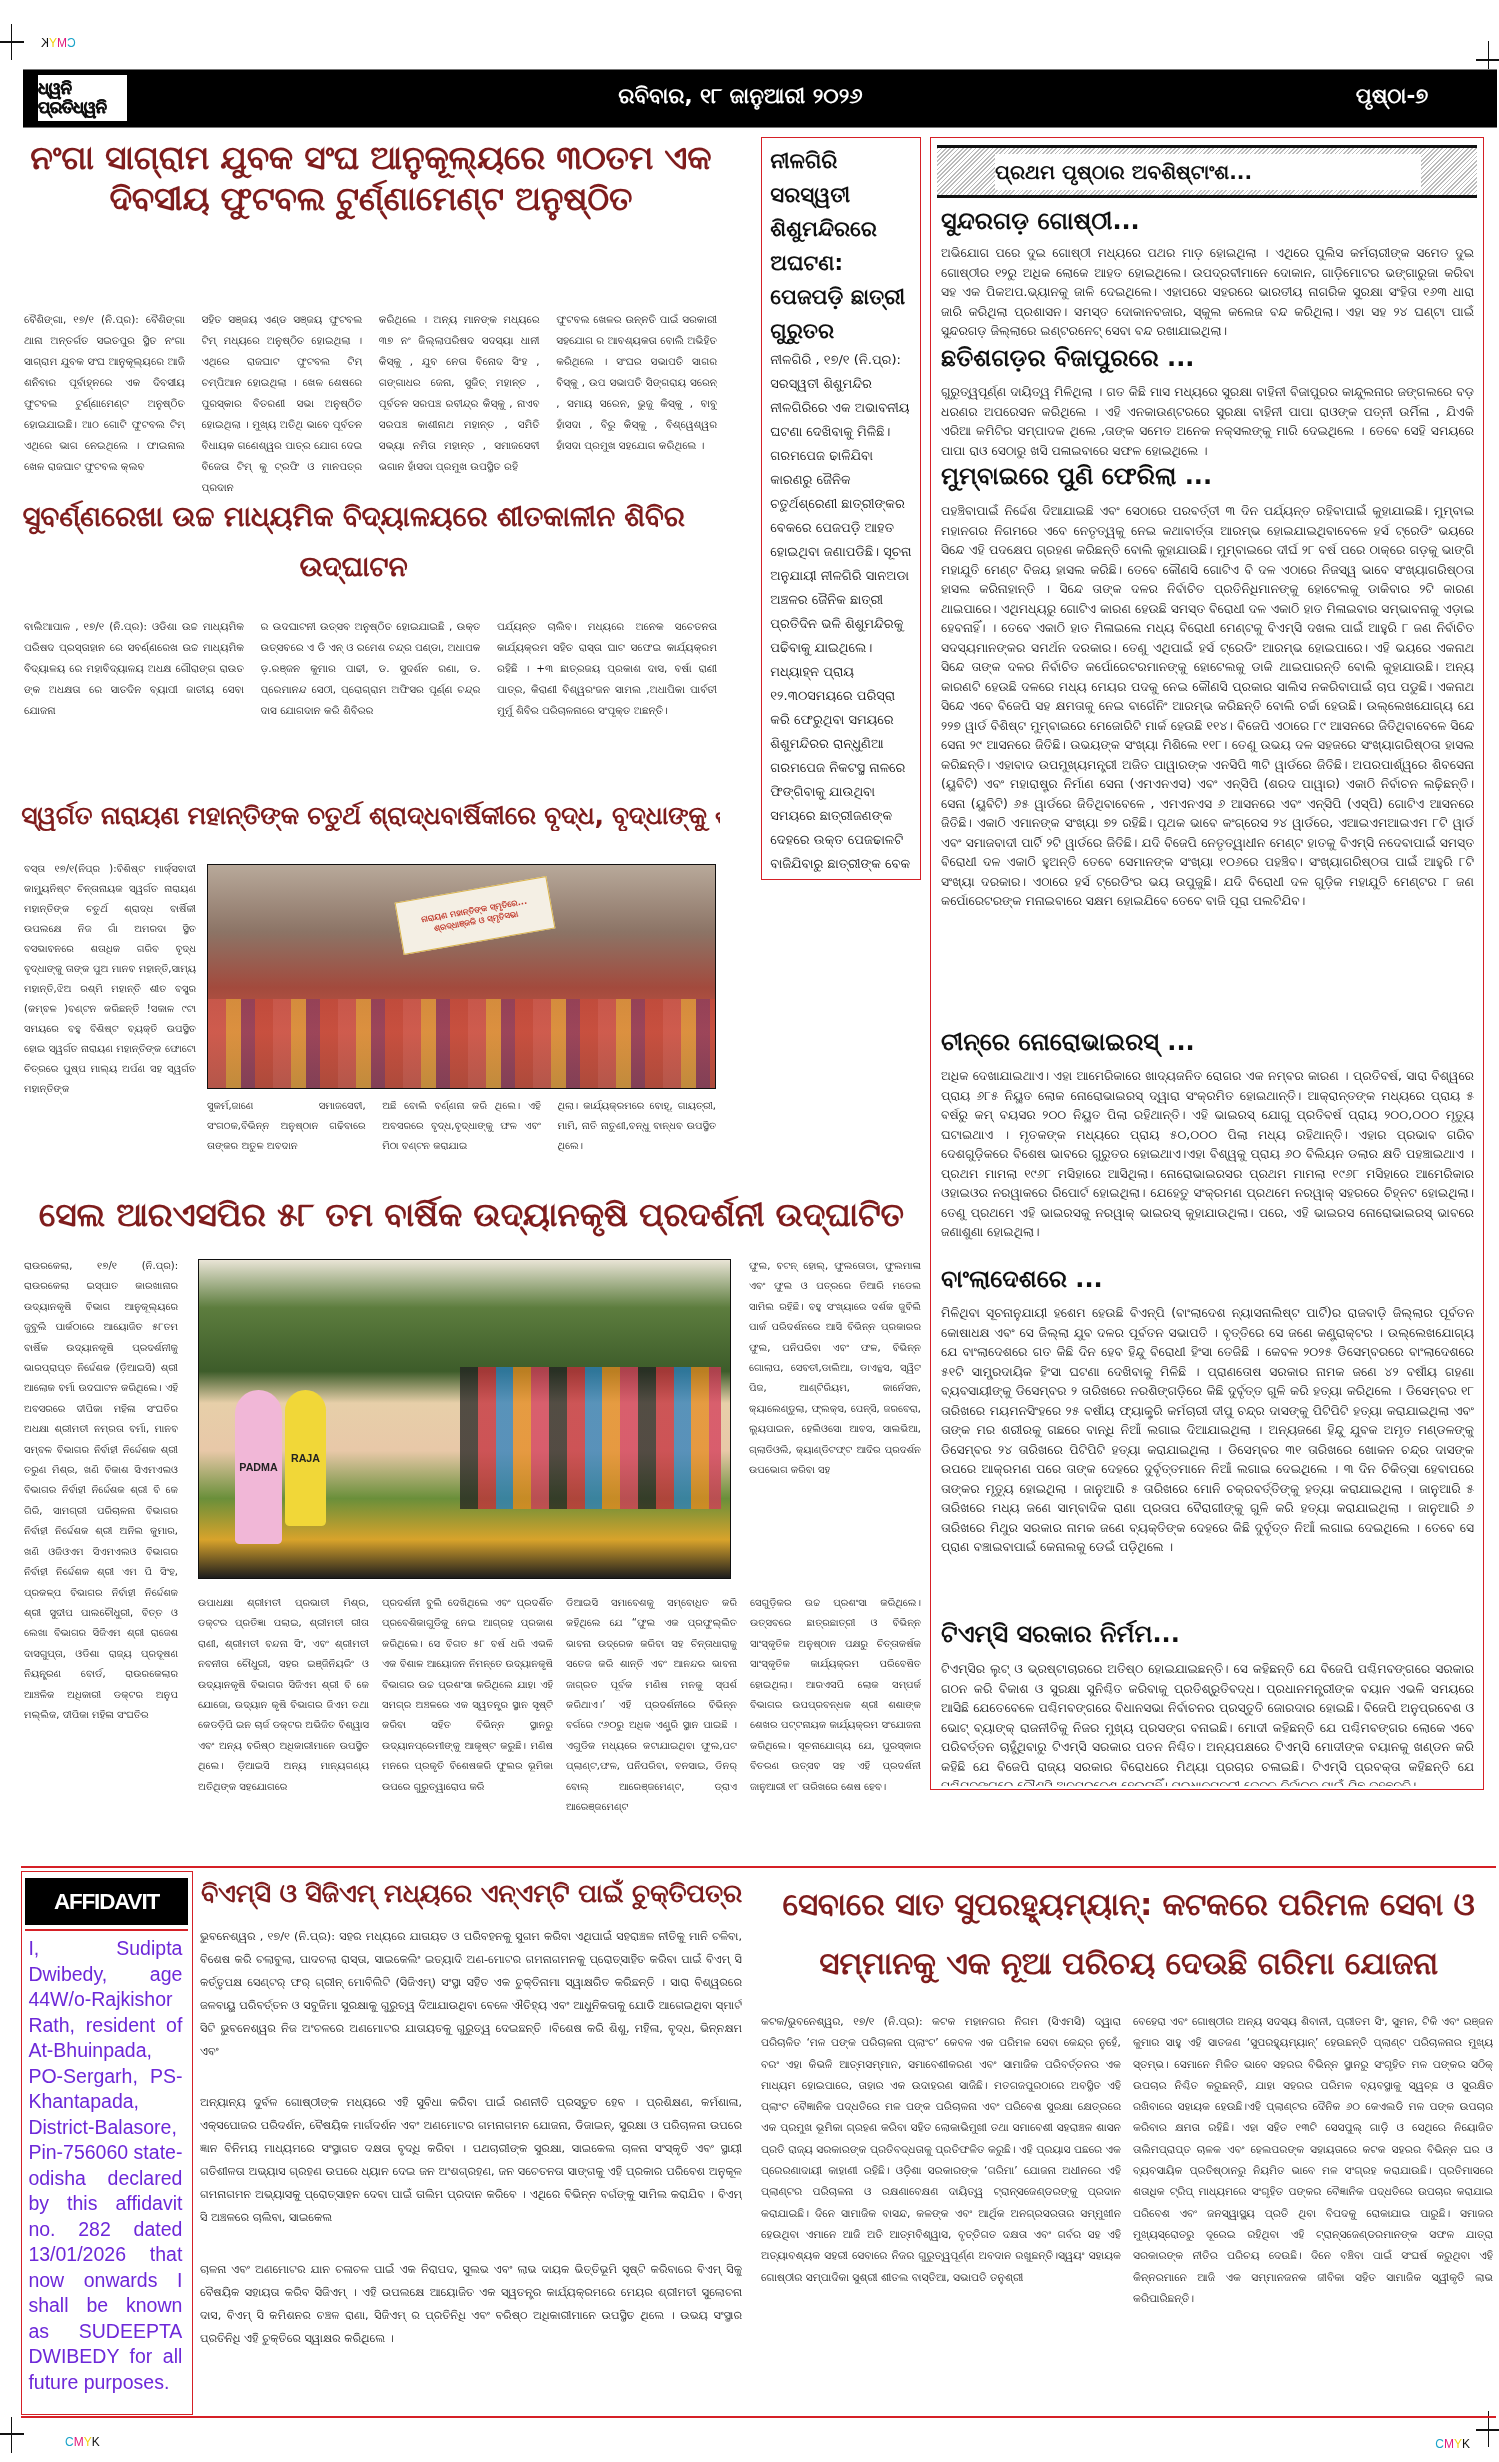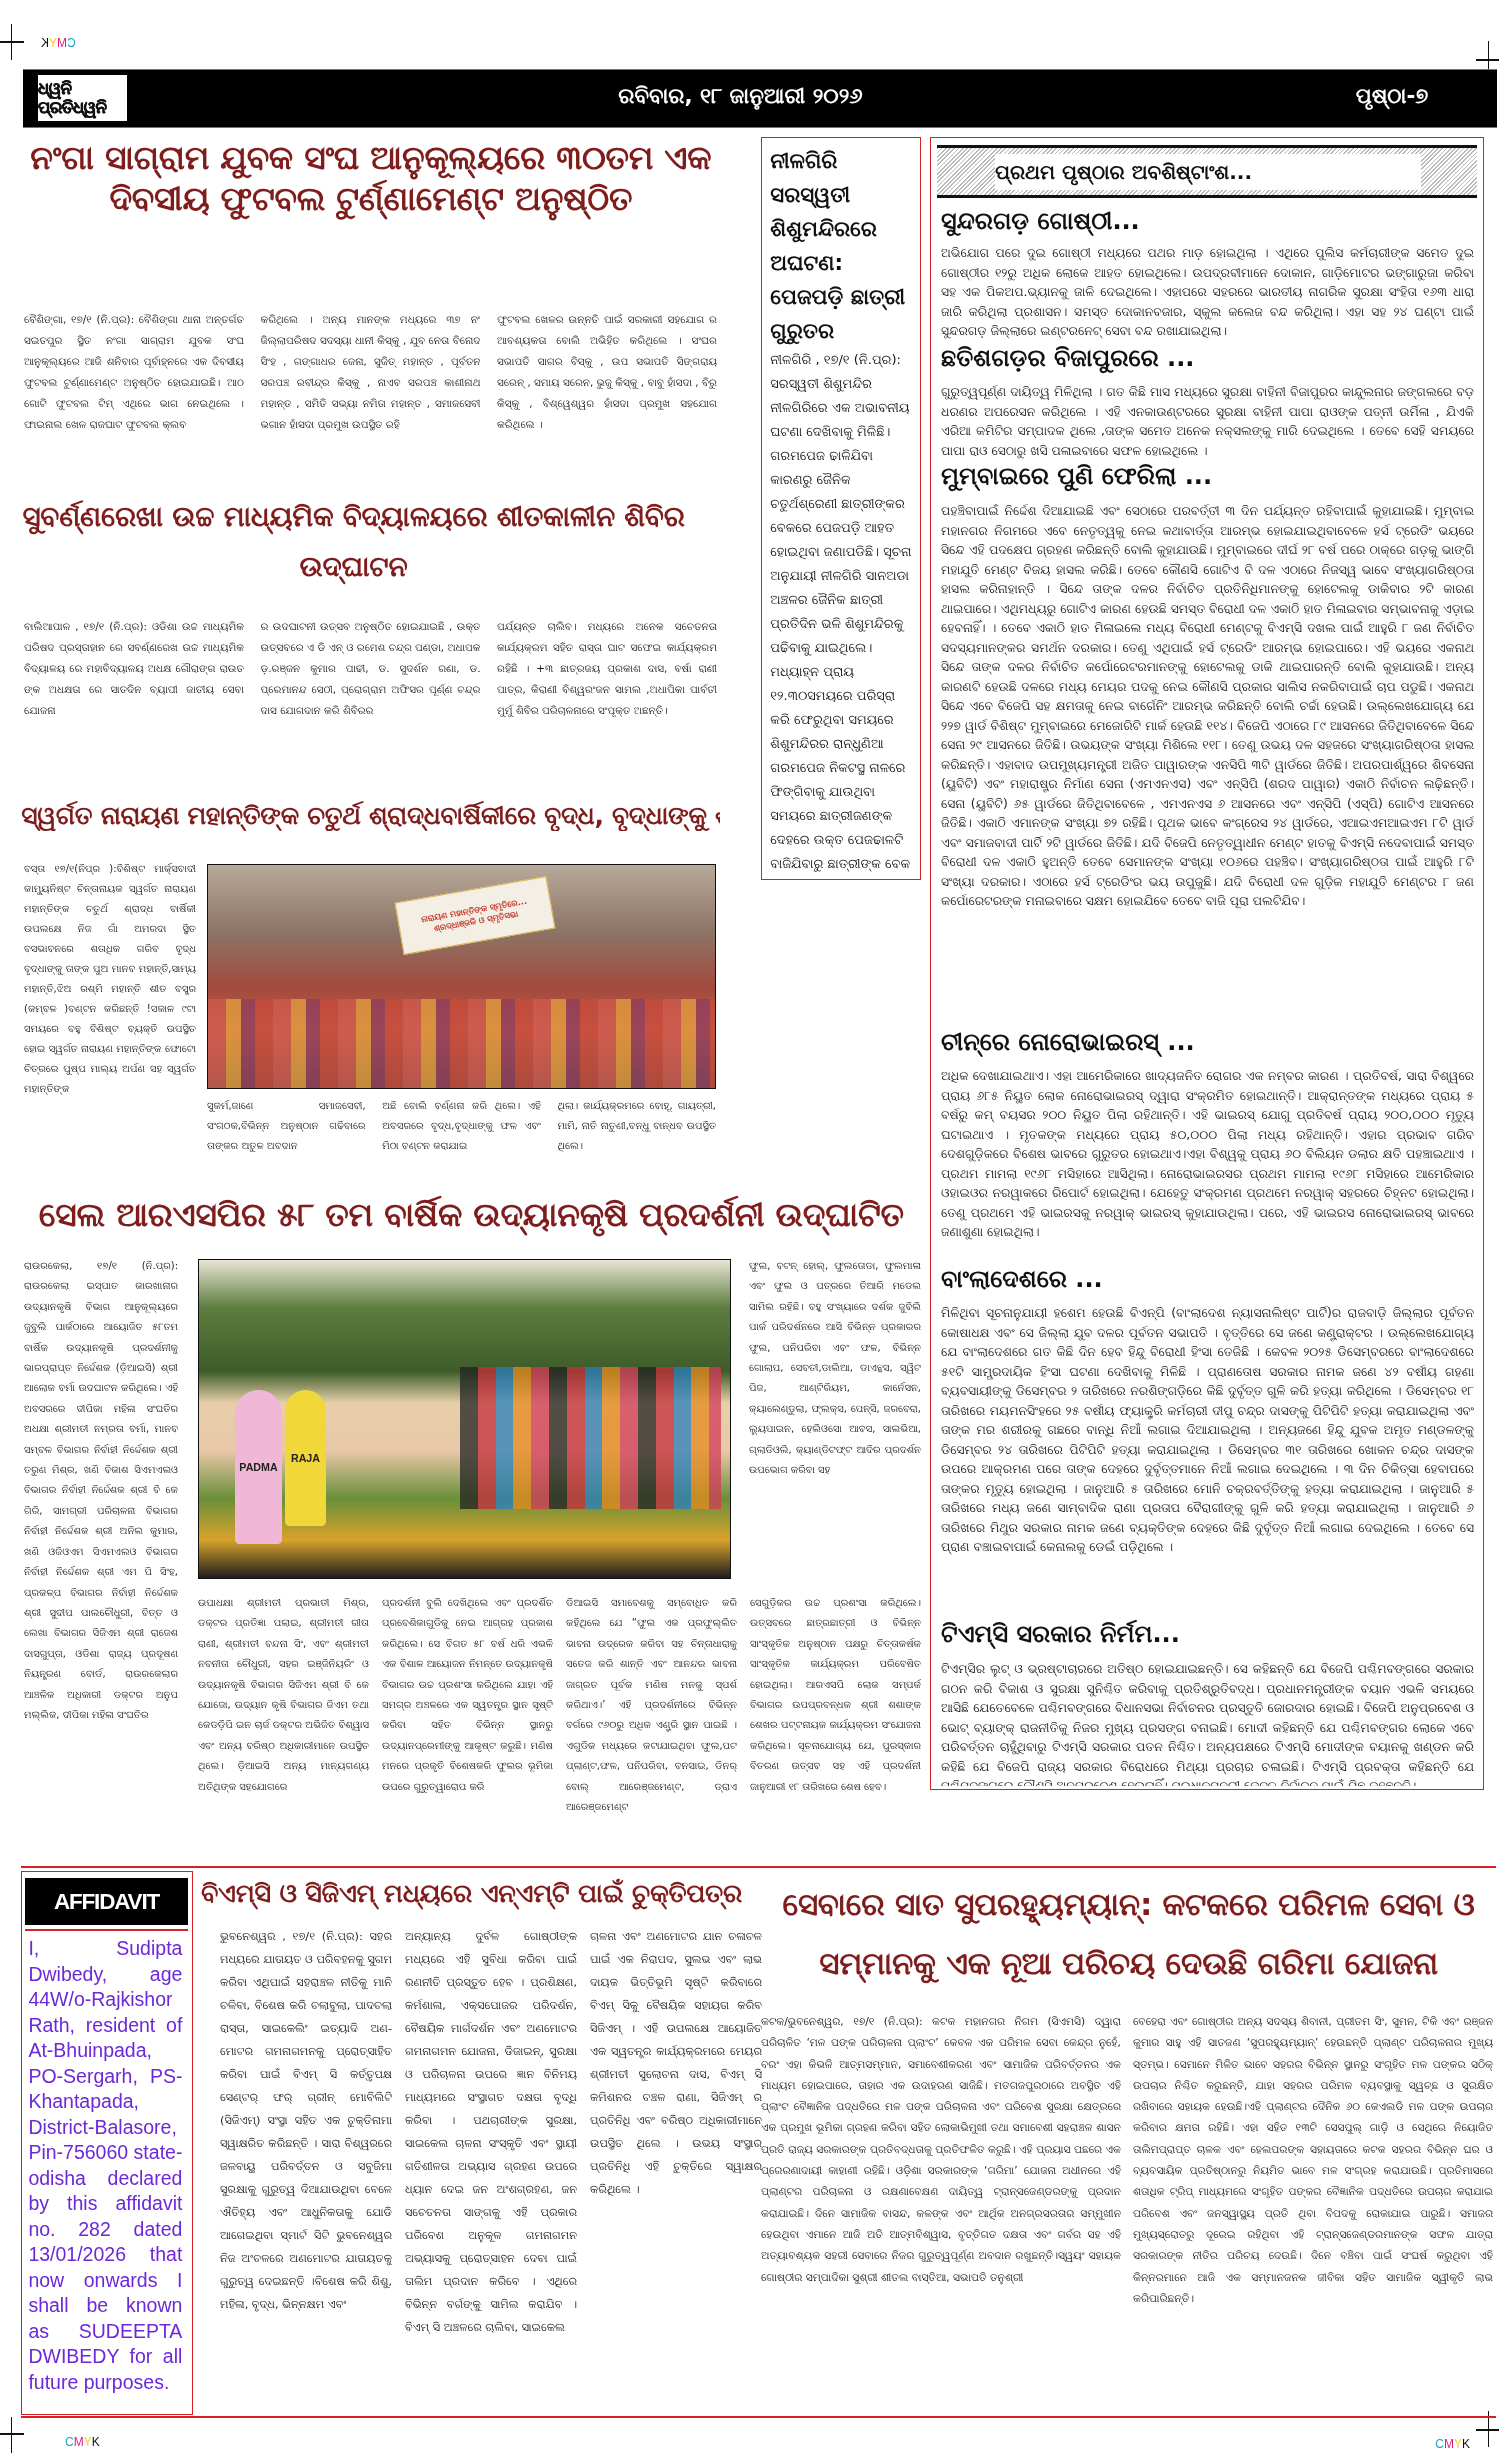--- a/index.html
+++ b/index.html
@@ -56,20 +56,21 @@
 <div id="masthead"></div>
 <div id="logo">
     <span>ଧ୍ୱନି ପ୍ରତିଧ୍ୱନି</span>
   </div>
 <div id="mast-date">ରବିବାର, ୧୮ ଜାନୁଆରୀ ୨୦୨୬</div>
 <div id="mast-page">ପୃଷ୍ଠା-୭</div>
 
 <div class="headline" style="left:21.3px;top:137px;width:699px;font-size:33px;">ନଂଗା ସାଗ୍ରାମ ଯୁବକ ସଂଘ ଆନୁକୂଲ୍ୟରେ ୩୦ତମ ଏକ ଦିବସୀୟ ଫୁଟବଲ ଟୁର୍ଣ୍ଣାମେଣ୍ଟ ଅନୁଷ୍ଠିତ</div>
 <div class="body cols" style="left:24px;top:278px;width:693px;height:190px;margin-top:31px;">
   <div>ବୈଶିଙ୍ଗା, ୧୭/୧ (ନି.ପ୍ର): ବୈଶିଙ୍ଗା ଥାନା ଅନ୍ତର୍ଗତ ସଇତପୁର ସ୍ଥିତ ନଂଗା ସାଗ୍ରାମ ଯୁବକ ସଂଘ ଆନୁକୂଲ୍ୟରେ ଆଜି ଶନିବାର ପୂର୍ବାହ୍ନରେ ଏକ ଦିବସୀୟ ଫୁଟବଲ ଟୁର୍ଣ୍ଣାମେଣ୍ଟ ଅନୁଷ୍ଠିତ ହୋଇଯାଇଛି। ଆଠ ଗୋଟି ଫୁଟବଲ ଟିମ୍ ଏଥିରେ ଭାଗ ନେଇଥିଲେ । ଫାଇନାଲ ଖେଳ ରାଜଘାଟ ଫୁଟବଲ କ୍ଲବ</div>
+  <div>ସହିତ ସଞ୍ଜୟ ଏଣ୍ଡ ସଞ୍ଜୟ ଫୁଟବଲ ଟିମ୍ ମଧ୍ୟରେ ଅନୁଷ୍ଠିତ ହୋଇଥିଲା । ଏଥିରେ ରାଜଘାଟ ଫୁଟବଲ ଟିମ୍ ଚମ୍ପିଆନ ହୋଇଥିଲା । ଖେଳ ଶେଷରେ ପୁରସ୍କାର ବିତରଣୀ ସଭା ଅନୁଷ୍ଠିତ ହୋଇଥିଲା । ମୁଖ୍ୟ ଅତିଥି ଭାବେ ପୂର୍ବତନ ବିଧାୟକ ଗଣେଶ୍ୱର ପାତ୍ର ଯୋଗ ଦେଇ ବିଜେତା ଟିମ୍ କୁ ଟ୍ରଫି ଓ ମାନପତ୍ର ପ୍ରଦାନ</div>
   <div>କରିଥିଲେ । ଅନ୍ୟ ମାନଙ୍କ ମଧ୍ୟରେ ୩୭ ନଂ ଜିଲ୍ଲାପରିଷଦ ସଦସ୍ୟା ଧାନୀ କିସ୍କୁ , ଯୁବ ନେତା ବିନୋଦ ସିଂହ , ଗଙ୍ଗାଧର ଜେନା, ସୁଜିତ୍ ମହାନ୍ତ , ପୂର୍ବତନ ସରପଞ୍ଚ ରବୀନ୍ଦ୍ର କିସ୍କୁ , ନାଏବ ସରପଞ୍ଚ କାଶୀନାଥ ମହାନ୍ତ , ସମିତି ସଭ୍ୟା ନମିତା ମହାନ୍ତ , ସମାଜସେବୀ ଭଗାନ ହାଁସଦା ପ୍ରମୁଖ ଉପସ୍ଥିତ ରହି</div>
   <div>ଫୁଟବଲ ଖେଳର ଉନ୍ନତି ପାଇଁ ସରକାରୀ ସହଯୋଗ ର ଆବଶ୍ୟକତା ବୋଲି ଅଭିହିତ କରିଥିଲେ । ସଂଘର ସଭାପତି ସାଗର ବିସ୍କୁ , ଉପ ସଭାପତି ସିଙ୍ଗରାୟ ସରେନ୍ , ସମାୟ ସରେନ, ଭୁଜୁ କିସ୍କୁ , ବାବୁ ହାଁସଦା , ବିରୁ କିସ୍କୁ , ବିଶ୍ୱେଶ୍ୱର ହାଁସଦା ପ୍ରମୁଖ ସହଯୋଗ କରିଥିଲେ ।</div>
 </div>
 
 <div class="headline" style="left:4px;top:492px;width:699px;font-size:28px;line-height:50px;">ସୁବର୍ଣ୍ଣରେଖା ଉଚ୍ଚ ମାଧ୍ୟମିକ ବିଦ୍ୟାଳୟରେ ଶୀତକାଳୀନ ଶିବିର ଉଦ୍‌ଘାଟନ</div>
 <div class="body cols" style="left:24px;top:616px;width:693px;height:166px;">
   <div>ବାଲିଆପାଳ , ୧୭/୧ (ନି.ପ୍ର): ଓଡିଶା ଉଚ୍ଚ ମାଧ୍ୟମିକ ପରିଷଦ ପ୍ରସ୍ତାହାନ ରେ ସବର୍ଣ୍ଣରେଖ ଉଚ୍ଚ ମାଧ୍ୟମିକ ବିଦ୍ୟାଳୟ ରେ ମହାବିଦ୍ୟାଳୟ ଅଧକ୍ଷ ଗୌରାଙ୍ଗ ରାଉତ ଙ୍କ ଅଧକ୍ଷତା ରେ ସାତଦିନ ବ୍ୟାପୀ ଜାତୀୟ ସେବା ଯୋଜନା</div>
   <div>ର ଉଦଘାଟନୀ ଉତ୍ସବ ଅନୁଷ୍ଠିତ ହୋଇଯାଇଛି , ଉକ୍ତ ଉତ୍ସବରେ ଏ ଡି ଏନ୍ ଓ ରମେଶ ଚନ୍ଦ୍ର ପଣ୍ଡା, ଅଧାପକ ଡ଼.ରଞ୍ଜନ କୁମାର ପାଢୀ, ଡ. ସୁଦର୍ଶନ ରଣା, ଡ. ପ୍ରେମାନନ୍ଦ ସେଠୀ, ପ୍ରୋଗ୍ରାମ ଅଫିସର ପୂର୍ଣ୍ଣ ଚନ୍ଦ୍ର ଦାସ ଯୋଗଦାନ କରି ଶିବିରର</div>
   <div>ପର୍ଯ୍ୟନ୍ତ ଚାଲିବ। ମଧ୍ୟରେ ଅନେକ ସଚେତନତା କାର୍ଯ୍ୟକ୍ରମ ସହିତ ରାସ୍ତା ଘାଟ ସଫେଇ କାର୍ଯ୍ୟକ୍ରମ ରହିଛି । +୩ ଛାତ୍ରଜୟ ପ୍ରକାଶ ଦାସ, ବର୍ଷା ରାଣୀ ପାତ୍ର, କିରାଣୀ ବିଶ୍ୱରଂଜନ ସାମଲ ,ଅଧାପିକା ପାର୍ବତୀ ମୁର୍ମୁ ଶିବିର ପରିଚାଳନାରେ ସଂପୃକ୍ତ ଅଛନ୍ତି।</div>
 </div>
@@ -130,21 +131,21 @@
 
 <div style="position:absolute;left:21.3px;top:1866px;width:1475px;height:2.4px;background:#d62026;"></div>
 <div style="position:absolute;left:21.3px;top:2416px;width:1475px;height:2.4px;background:#d62026;"></div>
 
 <div class="redbox" style="left:21.3px;top:1871px;width:172px;height:544px;"></div>
 <div id="affidavit-head" style="left:25px;top:1878px;width:163px;height:47px;transform:none;font-size:22.5px;">AFFIDAVIT</div>
 <div style="position:absolute;left:25px;top:1929px;width:163px;height:1.8px;background:#d62026;"></div>
 <div id="affidavit-body" style="top:1936px;">I, Sudipta Dwibedy, age 44W/o-Rajkishor Rath, resident of At-Bhuinpada, PO-Sergarh, PS-Khantapada, District-Balasore, Pin-756060 state-odisha declared by this affidavit no. 282 dated 13/01/2026 that now onwards I shall be known as SUDEEPTA DWIBEDY for all future purposes.</div>
 
 <div class="headline" style="left:201px;top:1878px;width:545px;font-size:25.5px;white-space:nowrap;overflow:hidden;text-align:left;">ବିଏମ୍‌ସି ଓ ସିଜିଏମ୍ ମଧ୍ୟରେ ଏନ୍‌ଏମ୍‌ଟି ପାଇଁ ଚୁକ୍ତିପତ୍ର ସ୍ୱାକ୍ଷରିତ</div>
-<div class="body cols" style="left:220px;top:1925px;width:542px;height:486px;font-size:11.3px;line-height:23px;gap:13px;">
+<div class="body cols" style="left:200px;top:1925px;width:542px;height:486px;font-size:11.3px;line-height:23px;gap:13px;flex-direction:column;">
   <div>ଭୁବନେଶ୍ୱର , ୧୭/୧ (ନି.ପ୍ର): ସହର ମଧ୍ୟରେ ଯାତାୟତ ଓ ପରିବହନକୁ ସୁଗମ କରିବା ଏଥିପାଇଁ ସହରାଞ୍ଚଳ ନୀତିକୁ ମାନି ଚଳିବା, ବିଶେଷ କରି ଚଲାବୁଲା, ପାଦଚଲା ରାସ୍ତା, ସାଇକେଲିଂ ଇତ୍ୟାଦି ଅଣ-ମୋଟର ଗମନାଗମନକୁ ପ୍ରୋତ୍ସାହିତ କରିବା ପାଇଁ ବିଏମ୍ ସି କର୍ତ୍ତୃପକ୍ଷ ସେଣ୍ଟର୍ ଫର୍ ଗ୍ରୀନ୍ ମୋବିଲିଟି (ସିଜିଏମ୍) ସଂସ୍ଥା ସହିତ ଏକ ଚୁକ୍ତିନାମା ସ୍ୱାକ୍ଷରିତ କରିଛନ୍ତି । ସାରା ବିଶ୍ୱରରେ ଜଳବାୟୁ ପରିବର୍ତ୍ତନ ଓ ସବୁଜିମା ସୁରକ୍ଷାକୁ ଗୁରୁତ୍ୱ ଦିଆଯାଉଥିବା ବେଳେ ଐତିହ୍ୟ ଏବଂ ଆଧୁନିକତାକୁ ଯୋଡି ଆଗେଇଥିବା ସ୍ମାର୍ଟ ସିଟି ଭୁବନେଶ୍ୱର ନିଜ ଅଂଚଳରେ ଅଣମୋଟର ଯାତାୟତକୁ ଗୁରୁତ୍ୱ ଦେଇଛନ୍ତି ।ବିଶେଷ କରି ଶିଶୁ, ମହିଳା, ବୃଦ୍ଧ, ଭିନ୍ନକ୍ଷମ ଏବଂ</div>
   <div>ଅନ୍ୟାନ୍ୟ ଦୁର୍ବଳ ଗୋଷ୍ଠୀଙ୍କ ମଧ୍ୟରେ ଏହି ସୁବିଧା କରିବା ପାଇଁ ରଣନୀତି ପ୍ରସ୍ତୁତ ହେବ । ପ୍ରଶିକ୍ଷଣ, କର୍ମଶାଳା, ଏକ୍ସପୋଜର ପରିଦର୍ଶନ, ବୈଷୟିକ ମାର୍ଗଦର୍ଶନ ଏବଂ ଅଣମୋଟର ଗମନାଗମନ ଯୋଜନା, ଡିଜାଇନ୍, ସୁରକ୍ଷା ଓ ପରିଚାଳନା ଉପରେ ଜ୍ଞାନ ବିନିମୟ ମାଧ୍ୟମରେ ସଂସ୍ଥାଗତ ଦକ୍ଷତା ବୃଦ୍ଧି କରିବା । ପଥଚାରୀଙ୍କ ସୁରକ୍ଷା, ସାଇକେଲ ଚାଳନା ସଂସ୍କୃତି ଏବଂ ସ୍ଥାୟୀ ଗତିଶୀଳତା ଅଭ୍ୟାସ ଗ୍ରହଣ ଉପରେ ଧ୍ୟାନ ଦେଇ ଜନ ଅଂଶଗ୍ରହଣ, ଜନ ସଚେତନତା ସାଙ୍ଗକୁ ଏହି ପ୍ରକାର ପରିବେଶ ଅନୁକୂଳ ଗମନାଗମନ ଅଭ୍ୟାସକୁ ପ୍ରୋତ୍ସାହନ ଦେବା ପାଇଁ ତାଲିମ ପ୍ରଦାନ କରିବେ । ଏଥିରେ ବିଭିନ୍ନ ବର୍ଗଙ୍କୁ ସାମିଲ କରାଯିବ । ବିଏମ୍ ସି ଅଞ୍ଚଳରେ ଚାଲିବା, ସାଇକେଲ</div>
   <div>ଚାଳନା ଏବଂ ଅଣମୋଟର ଯାନ ଚଳାଚଳ ପାଇଁ ଏକ ନିରାପଦ, ସୁଲଭ ଏବଂ ଲାଭ ଦାୟକ ଭିତ୍ତିଭୂମି ସୃଷ୍ଟି କରିବାରେ ବିଏମ୍ ସିକୁ ବୈଷୟିକ ସହାୟତା କରିବ ସିଜିଏମ୍ । ଏହି ଉପଲକ୍ଷେ ଆୟୋଜିତ ଏକ ସ୍ୱତନ୍ତ୍ର କାର୍ଯ୍ୟକ୍ରମରେ ମେୟର ଶ୍ରୀମତୀ ସୁଲୋଚନା ଦାସ, ବିଏମ୍ ସି କମିଶନର ଚଞ୍ଚଳ ରାଣା, ସିଜିଏମ୍ ର ପ୍ରତିନିଧି ଏବଂ ବରିଷ୍ଠ ଅଧିକାରୀମାନେ ଉପସ୍ଥିତ ଥିଲେ । ଉଭୟ ସଂସ୍ଥାର ପ୍ରତିନିଧି ଏହି ଚୁକ୍ତିରେ ସ୍ୱାକ୍ଷର କରିଥିଲେ ।</div>
 </div>
 
 <div class="headline" style="left:761px;top:1875px;width:735px;font-size:31px;line-height:59px;">ସେବାରେ ସାତ ସୁପରହ୍ୟୁମ୍ୟାନ୍: କଟକରେ ପରିମଳ ସେବା ଓ ସମ୍ମାନକୁ ଏକ ନୂଆ ପରିଚୟ ଦେଉଛି ଗରିମା ଯୋଜନା</div>
 <div class="body cols" style="left:761px;top:2011px;width:732px;height:403px;font-size:10.7px;line-height:21.3px;gap:12px;">
   <div>କଟକ/ଭୁବନେଶ୍ୱର, ୧୭/୧ (ନି.ପ୍ର): କଟକ ମହାନଗର ନିଗମ (ସିଏମସି) ଦ୍ୱାରା ପରିଚାଳିତ ‘ମଳ ପଙ୍କ ପରିଚାଳନା ପ୍ଲାଂଟ’ କେବଳ ଏକ ପରିମଳ ସେବା କେନ୍ଦ୍ର ନୁହେଁ, ବରଂ ଏହା କିଭଳି ଆତ୍ମସମ୍ମାନ, ସମାବେଶୀକରଣ ଏବଂ ସାମାଜିକ ପରିବର୍ତ୍ତନର ଏକ ମାଧ୍ୟମ ହୋଇପାରେ, ତାହାର ଏକ ଉଦାହରଣ ସାଜିଛି। ମତଗଜପୁରଠାରେ ଅବସ୍ଥିତ ଏହି ପ୍ଲାଂଟ ବୈଜ୍ଞାନିକ ପଦ୍ଧତିରେ ମଳ ପଙ୍କ ପରିଚାଳନା ଏବଂ ପରିବେଶ ସୁରକ୍ଷା କ୍ଷେତ୍ରରେ ଏକ ପ୍ରମୁଖ ଭୂମିକା ଗ୍ରହଣ କରିବା ସହିତ ଲୋକାଭିମୁଖୀ ତଥା ସମାବେଶୀ ସହରାଞ୍ଚଳ ଶାସନ ପ୍ରତି ରାଜ୍ୟ ସରକାରଙ୍କ ପ୍ରତିବଦ୍ଧତାକୁ ପ୍ରତିଫଳିତ କରୁଛି। ଏହି ପ୍ରୟାସ ପଛରେ ଏକ ପ୍ରେରଣାଦାୟୀ କାହାଣୀ ରହିଛି। ଓଡ଼ିଶା ସରକାରଙ୍କ ‘ଗରିମା’ ଯୋଜନା ଅଧୀନରେ ଏହି ପ୍ଲାଣ୍ଟର ପରିଚାଳନା ଓ ରକ୍ଷଣାବେକ୍ଷଣ ଦାୟିତ୍ୱ ଟ୍ରାନ୍ସଜେଣ୍ଡରଙ୍କୁ ପ୍ରଦାନ କରାଯାଇଛି। ଦିନେ ସାମାଜିକ ବାସନ୍ଦ, କଳଙ୍କ ଏବଂ ଆର୍ଥିକ ଅନଗ୍ରସରତାର ସମ୍ମୁଖୀନ ହେଉଥିବା ଏମାନେ ଆଜି ଅତି ଆତ୍ମବିଶ୍ୱାସ, ବୃତ୍ତିଗତ ଦକ୍ଷତା ଏବଂ ଗର୍ବର ସହ ଏହି ଅତ୍ୟାବଶ୍ୟକ ସହରୀ ସେବାରେ ନିଜର ଗୁରୁତ୍ୱପୂର୍ଣ୍ଣ ଅବଦାନ ରଖୁଛନ୍ତି।ସ୍ୱୟଂ ସହାୟକ ଗୋଷ୍ଠୀର ସମ୍ପାଦିକା ସୁଶ୍ରୀ ଶୀତଲ ବାସ୍ତିଆ, ସଭାପତି ତନୁଶ୍ରୀ</div>
   <div>ବେହେରା ଏବଂ ଗୋଷ୍ଠୀର ଅନ୍ୟ ସଦସ୍ୟ ଶିବାନୀ, ପ୍ରୀତମ ସିଂ, ସୁମନ, ଟିକି ଏବଂ ରଞ୍ଜନ କୁମାର ସାହୁ ଏହି ସାତଜଣ ‘ସୁପରହ୍ୟୁମ୍ୟାନ୍’ ହେଉଛନ୍ତି ପ୍ଲାଣ୍ଟ ପରିଚାଳନାର ମୁଖ୍ୟ ସ୍ତମ୍ଭ। ସେମାନେ ମିଳିତ ଭାବେ ସହରର ବିଭିନ୍ନ ସ୍ଥାନରୁ ସଂଗୃହିତ ମଳ ପଙ୍କର ସଠିକ୍ ଉପଚାର ନିଶ୍ଚିତ କରୁଛନ୍ତି, ଯାହା ସହରର ପରିମଳ ବ୍ୟବସ୍ଥାକୁ ସ୍ୱଚ୍ଛ ଓ ସୁରକ୍ଷିତ ରଖିବାରେ ସହାୟକ ହେଉଛି।ଏହି ପ୍ଲାଣ୍ଟର ଦୈନିକ ୬୦ କେଏଲଡି ମଳ ପଙ୍କ ଉପଚାର କରିବାର କ୍ଷମତା ରହିଛି। ଏହା ସହିତ ୧୩ଟି ସେସପୁଲ୍ ଗାଡ଼ି ଓ ସେଥିରେ ନିୟୋଜିତ ତାଲିମପ୍ରାପ୍ତ ଚାଳକ ଏବଂ ହେଲପରଙ୍କ ସହାୟତାରେ କଟକ ସହରର ବିଭିନ୍ନ ଘର ଓ ବ୍ୟବସାୟିକ ପ୍ରତିଷ୍ଠାନରୁ ନିୟମିତ ଭାବେ ମଳ ସଂଗ୍ରହ କରାଯାଉଛି। ପ୍ରତିମାସରେ ଶତାଧିକ ଟ୍ରିପ୍ ମାଧ୍ୟମରେ ସଂଗୃହିତ ପଙ୍କର ବୈଜ୍ଞାନିକ ପଦ୍ଧତିରେ ଉପଚାର କରାଯାଇ ପରିବେଶ ଏବଂ ଜନସ୍ୱାସ୍ଥ୍ୟ ପ୍ରତି ଥିବା ବିପଦକୁ ରୋକାଯାଇ ପାରୁଛି। ସମାଜର ମୁଖ୍ୟସ୍ରୋତରୁ ଦୂରେଇ ରହିଥିବା ଏହି ଟ୍ରାନ୍ସଜେଣ୍ଡରମାନଙ୍କ ସଫଳ ଯାତ୍ରା ସରକାରଙ୍କ ନୀତିର ପରିଚୟ ଦେଉଛି। ଦିନେ ବଞ୍ଚିବା ପାଇଁ ସଂଘର୍ଷ କରୁଥିବା ଏହି କିନ୍ନରମାନେ ଆଜି ଏକ ସମ୍ମାନଜନକ ଜୀବିକା ସହିତ ସାମାଜିକ ସ୍ୱୀକୃତି ଲାଭ କରିପାରିଛନ୍ତି।</div>
 </div>

